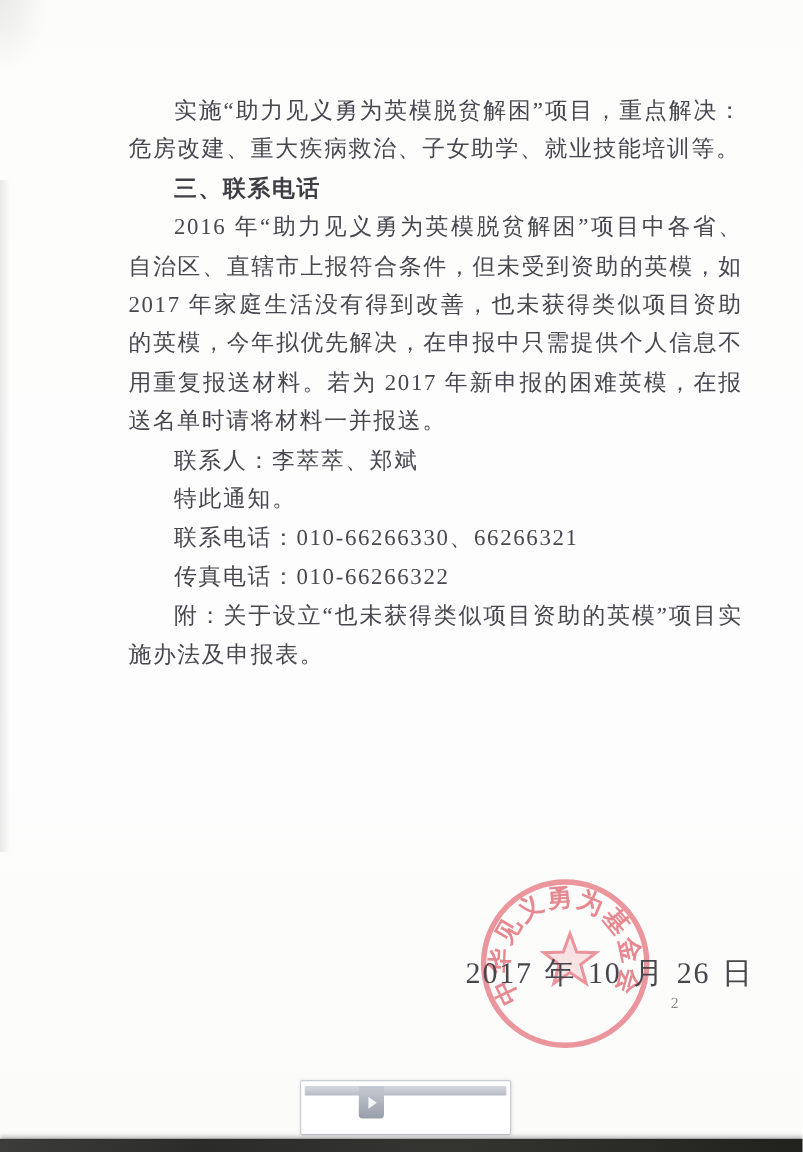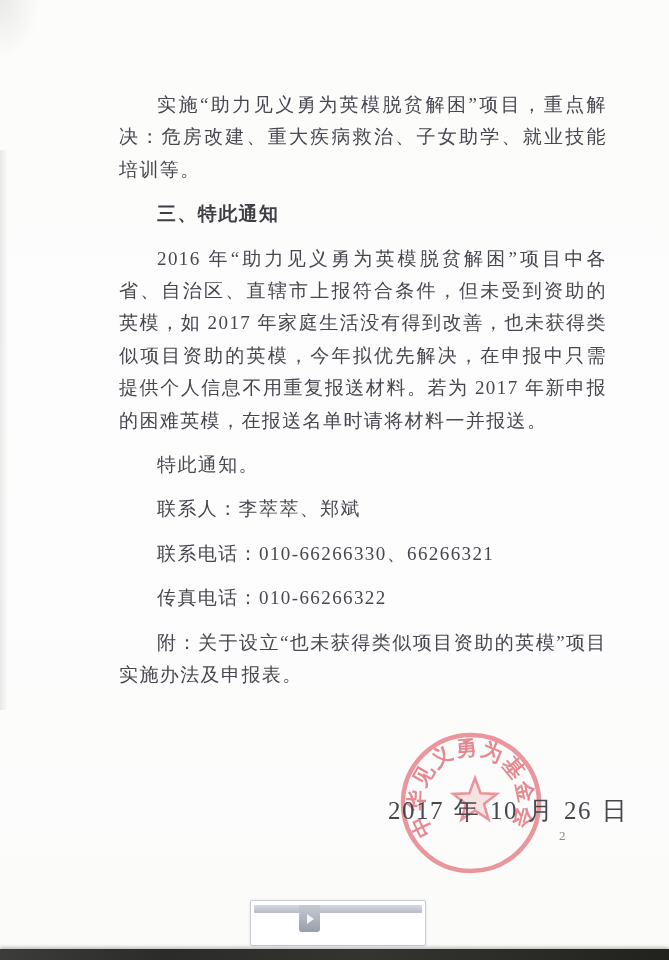--- a/index.html
+++ b/index.html
@@ -24,21 +24,21 @@
   }
   .content {
     position: absolute;
     left: 107px; top: 77px; width: 512px;
     color: #474750;
     font-size: 19px;
     line-height: 32.4px;
     letter-spacing: 1.4px;
     text-align: justify;
   }
-  .content p { margin: 12px; text-indent: 2em; }
+  .content p { margin: 0; text-indent: 2em; }
   .content p.heading { font-weight: bold; color: #3e3e45; }
   .date-line {
     position: absolute; left: 388px; top: 794px;
     font-size: 25px; letter-spacing: 1.5px; word-spacing: 2px;
     color: #46464c; z-index: 3; white-space: nowrap;
   }
   .page-number {
     position: absolute; left: 559px; top: 828px;
     font-size: 13px; color: #8b8b8b; letter-spacing: 0.5px;
   }
@@ -85,24 +85,24 @@
 </head>
 <body>
 
 <div class="page">
 
   <div class="edge-shade-left"></div>
   <div class="edge-shade-topleft"></div>
 
   <div class="content">
     <p>实施“助力见义勇为英模脱贫解困”项目，重点解决：危房改建、重大疾病救治、子女助学、就业技能培训等。</p>
-    <p class="heading">三、特此通知</p>
+    <p class="heading">三、联系电话</p>
     <p>2016 年“助力见义勇为英模脱贫解困”项目中各省、自治区、直辖市上报符合条件，但未受到资助的英模，如 2017 年家庭生活没有得到改善，也未获得类似项目资助的英模，今年拟优先解决，在申报中只需提供个人信息不用重复报送材料。若为 2017 年新申报的困难英模，在报送名单时请将材料一并报送。</p>
+    <p>联系人：李萃萃、郑斌</p>
     <p>特此通知。</p>
-    <p>联系人：李萃萃、郑斌</p>
     <p>联系电话：010-66266330、66266321</p>
     <p>传真电话：010-66266322</p>
     <p>附：关于设立“也未获得类似项目资助的英模”项目实施办法及申报表。</p>
   </div>
 
   <svg class="seal" width="155" height="150" viewBox="0 0 155 150" xmlns="http://www.w3.org/2000/svg">
     <defs>
       <path id="sealArc" d="M 38.2 102.5 A 48 48 0 1 1 113.8 102.5" fill="none"></path>
     </defs>
     <circle cx="76" cy="73" r="68" fill="none" stroke-width="4.5" stroke-opacity="0.9" stroke="#e4737d"></circle>

